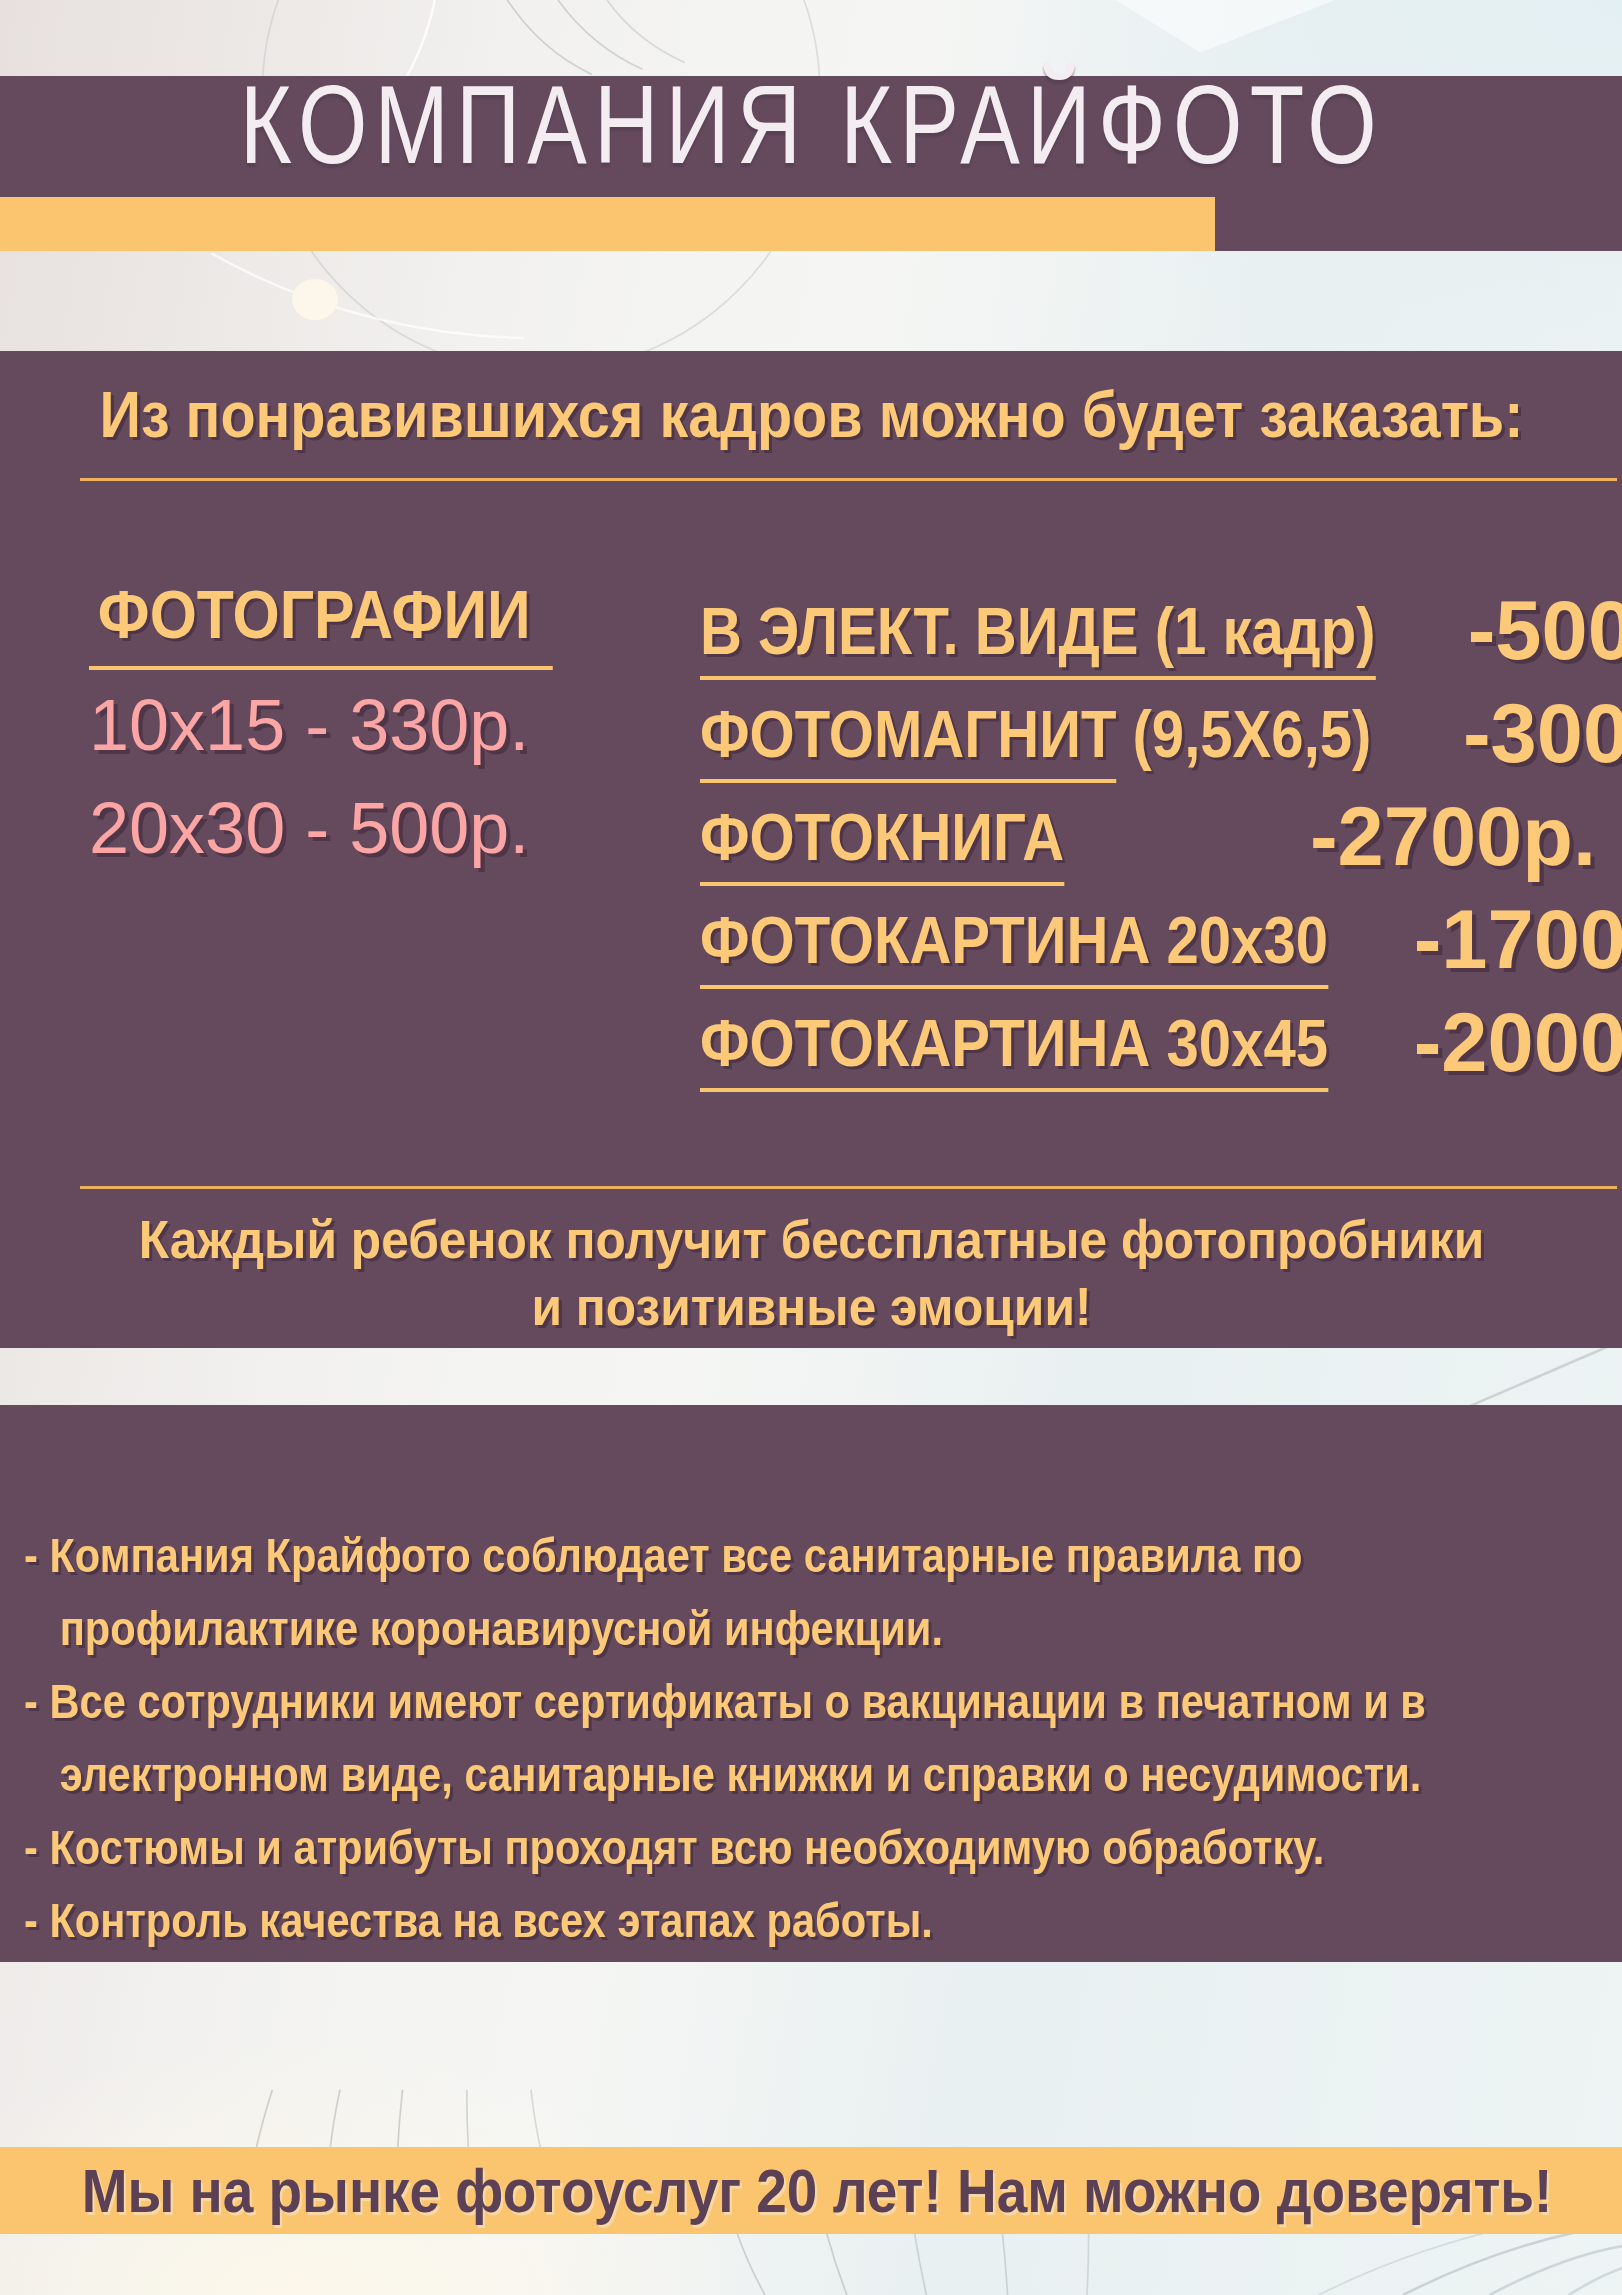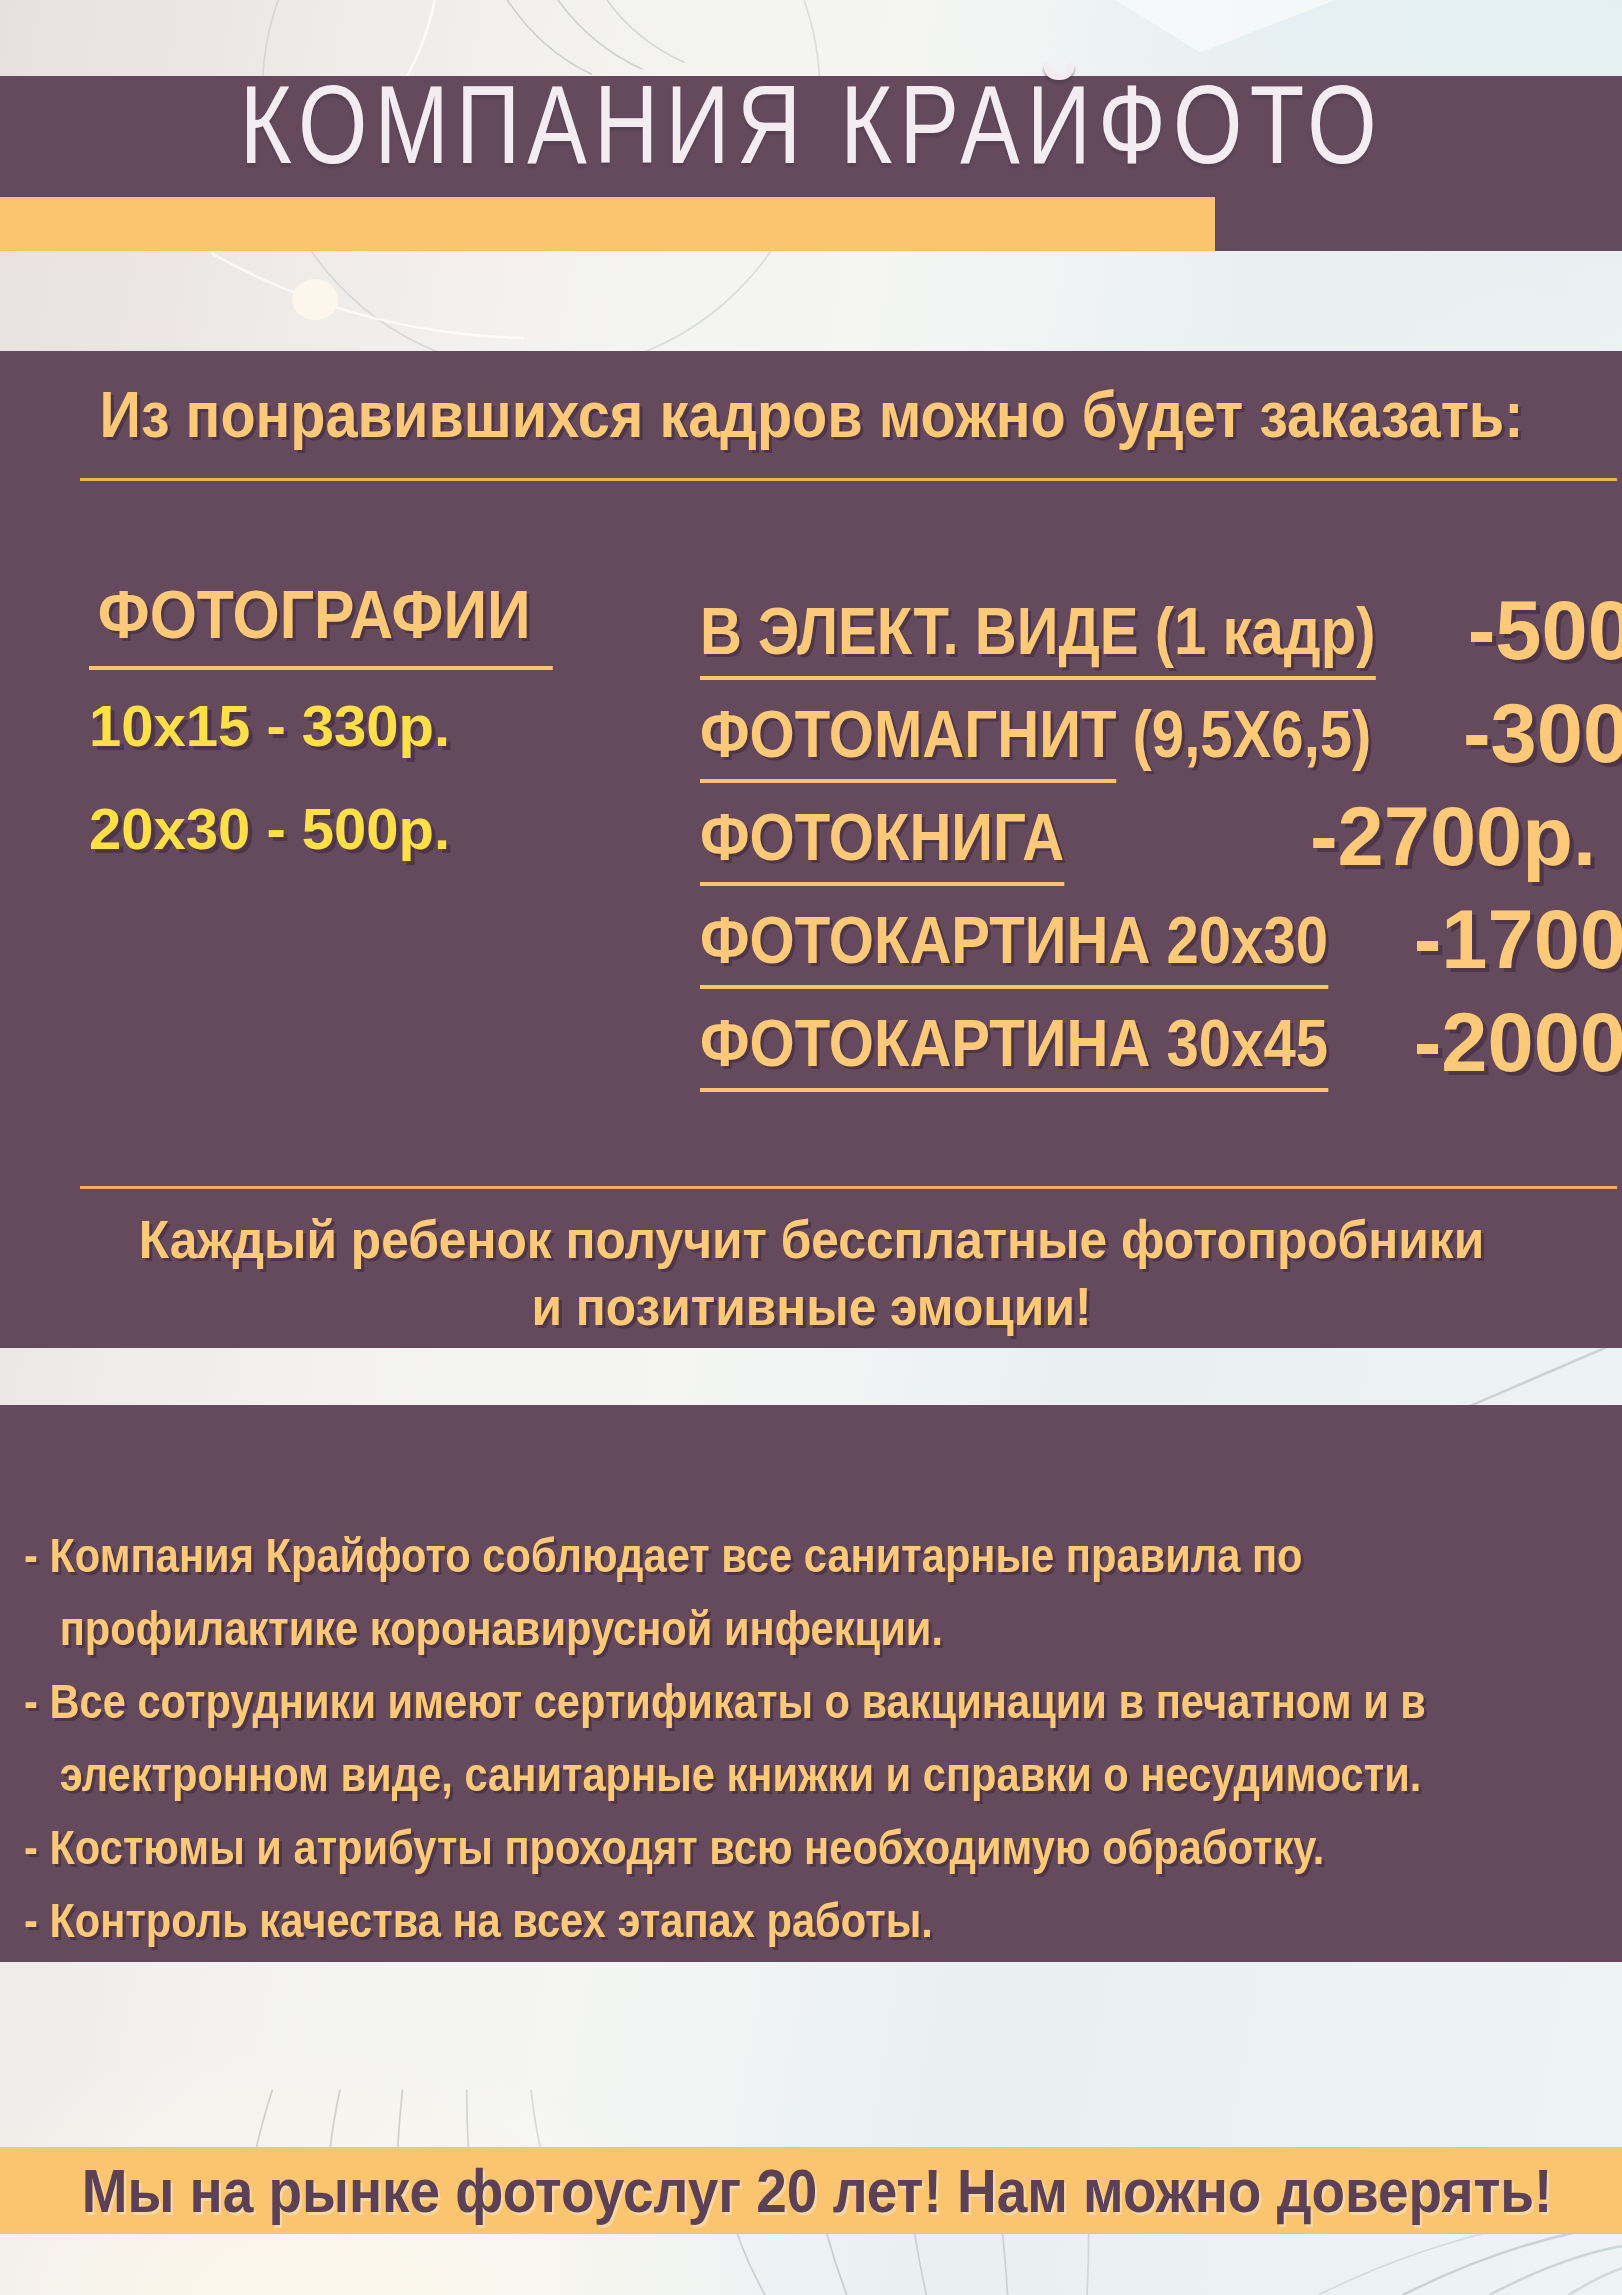--- a/index.html
+++ b/index.html
@@ -19,21 +19,21 @@
   .bar-yellow{position:absolute;left:0;top:197px;width:1215px;height:54px;background:#fbc46f;z-index:2;}
   
   .section1{position:absolute;left:0;top:351px;width:1623px;height:997px;background:#654a5e;z-index:1;}
   .order-heading{position:absolute;left:0;top:30px;width:1623px;text-align:center;line-height:68px;
     font-size:64px;font-weight:700;color:#fcc978;white-space:nowrap;
     transform:scaleX(.90);transform-origin:50% 50%;text-shadow:3.4px 3.4px 0 rgba(50,32,46,.45);}
   .rule{position:absolute;left:80px;width:1537px;height:2.5px;background:#eeb25e;}
   .rule1{top:127px;}
   .rule2{top:835px;}
   .col-left{position:absolute;left:89px;top:220px;width:558px;}
-  .col-left .row{height:103px;line-height:103px;font-size:58px;font-weight:700;color:#fde047;
+  .col-left .row{height:103px;line-height:103px;font-size:72px;font-weight:400;color:#fca5a5;
     white-space:nowrap;text-shadow:4.2px 4.2px 0 rgba(50,32,46,.45);}
   .photos-hdr-row{height:103px;display:flex;align-items:center;}
   .photos-hdr{display:inline-block;font-size:69px;font-weight:700;color:#fcc978;white-space:nowrap;
     border-bottom:4.2px solid #fbc46f;padding:0 25px 12px 10px;
     transform:scaleX(.88);transform-origin:0 50%;text-shadow:3.4px 3.4px 0 rgba(50,32,46,.45);}
   .col-right{position:absolute;left:680px;top:228px;width:896px;margin-left:20px;}
   .col-right .rrow{height:103px;display:flex;align-items:center;justify-content:space-between;}
   .rlabel{font-size:66px;font-weight:700;color:#fcc978;white-space:nowrap;
     transform:scaleX(.88);transform-origin:0 50%;text-shadow:3.4px 3.4px 0 rgba(50,32,46,.45);}
   .rlabel .u{border-bottom:4.2px solid #fbc46f;padding-bottom:8.5px;}

